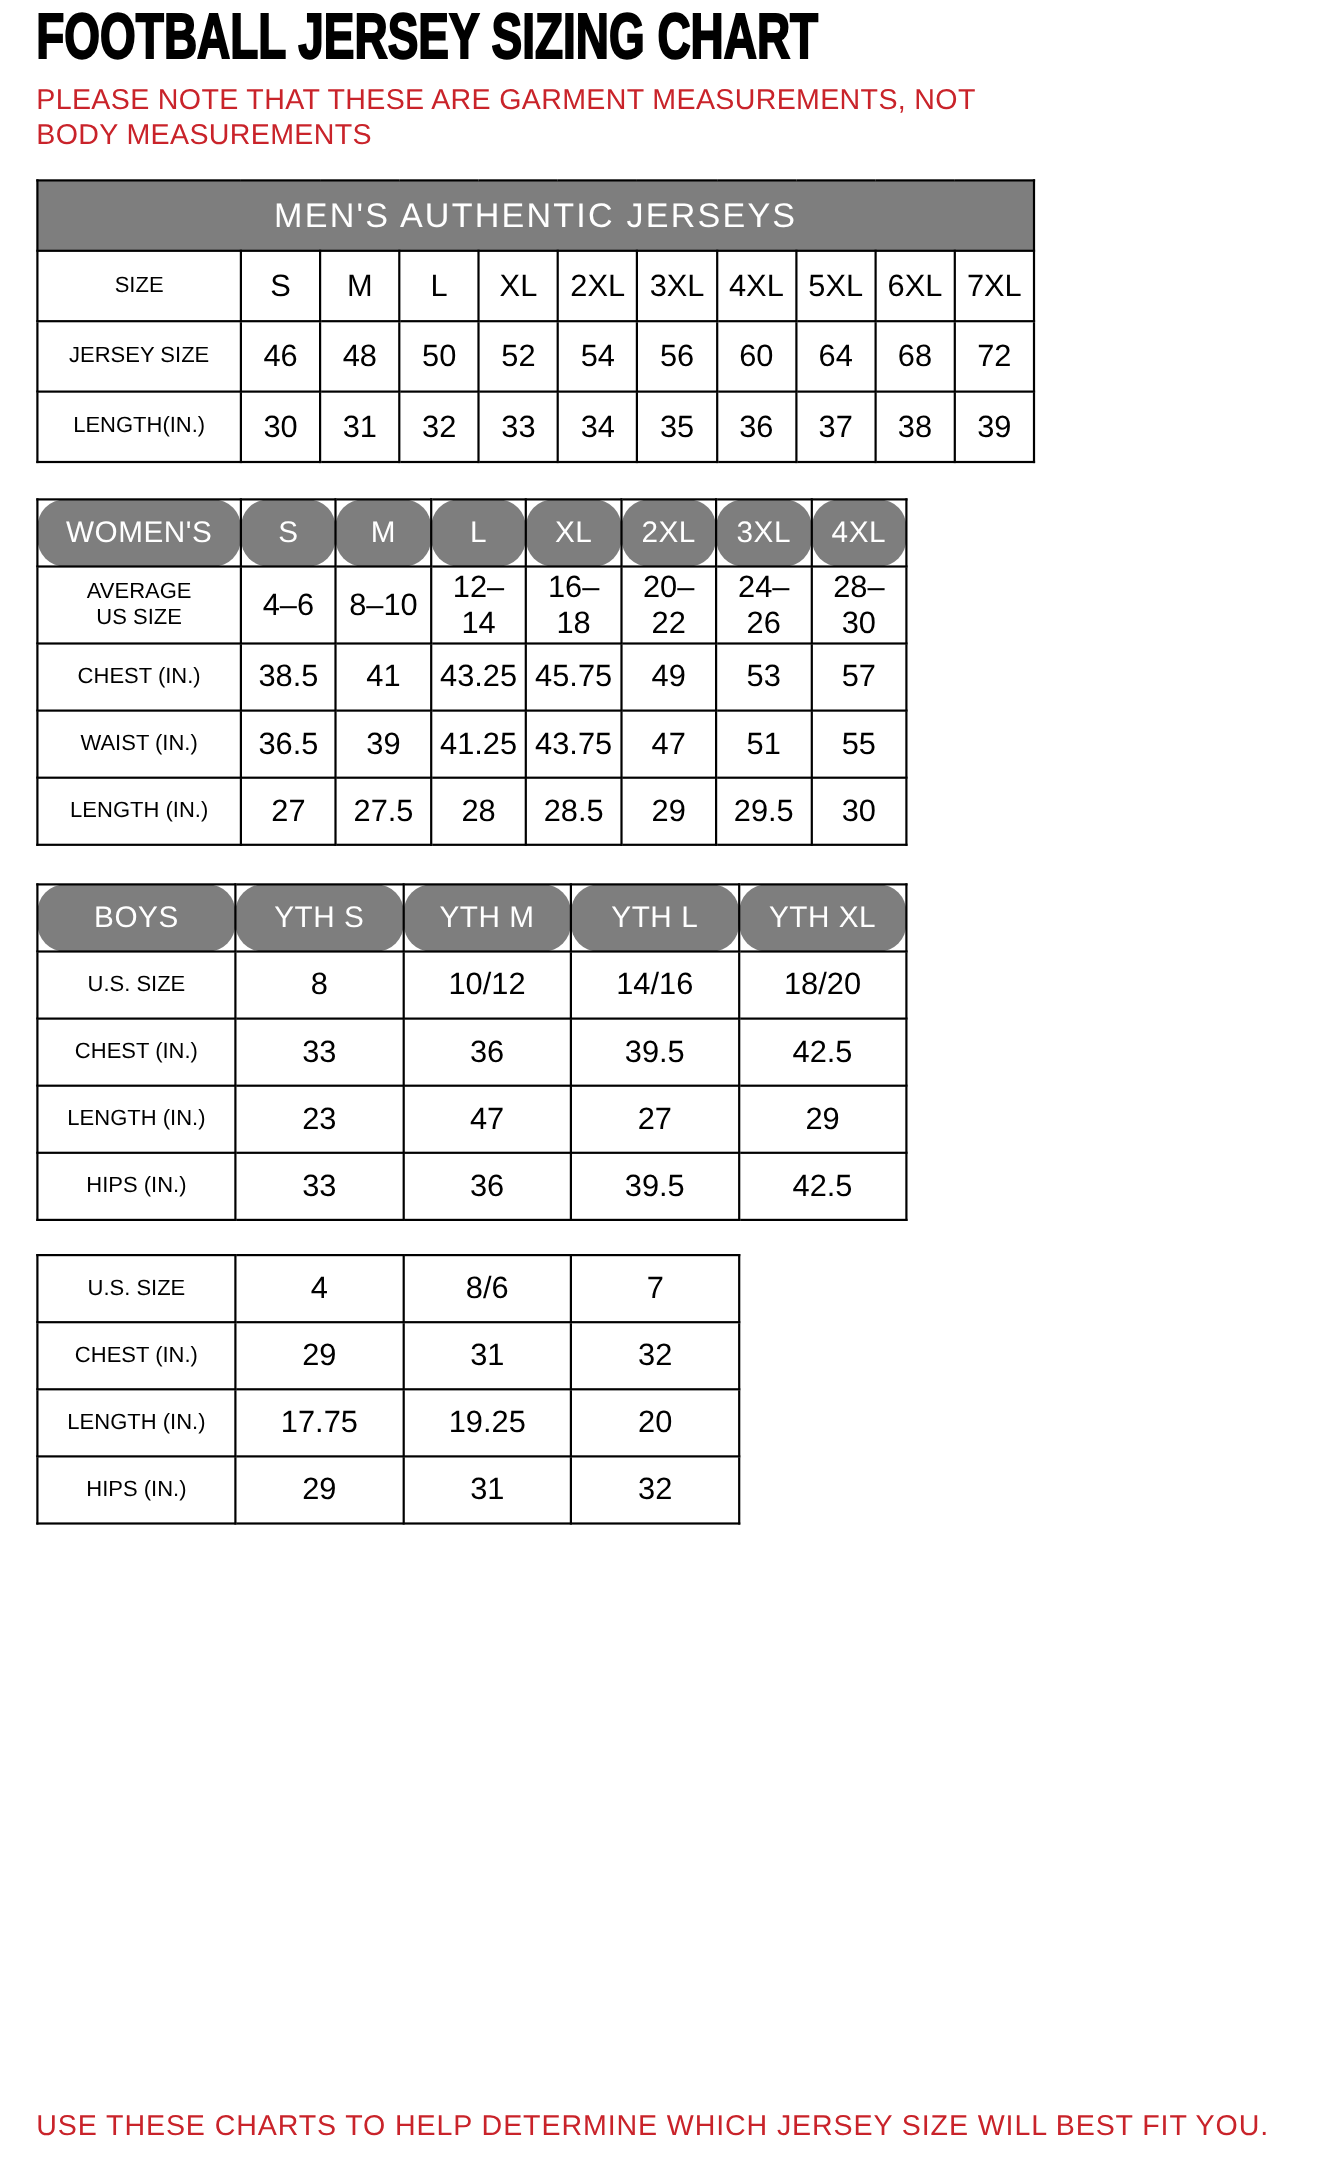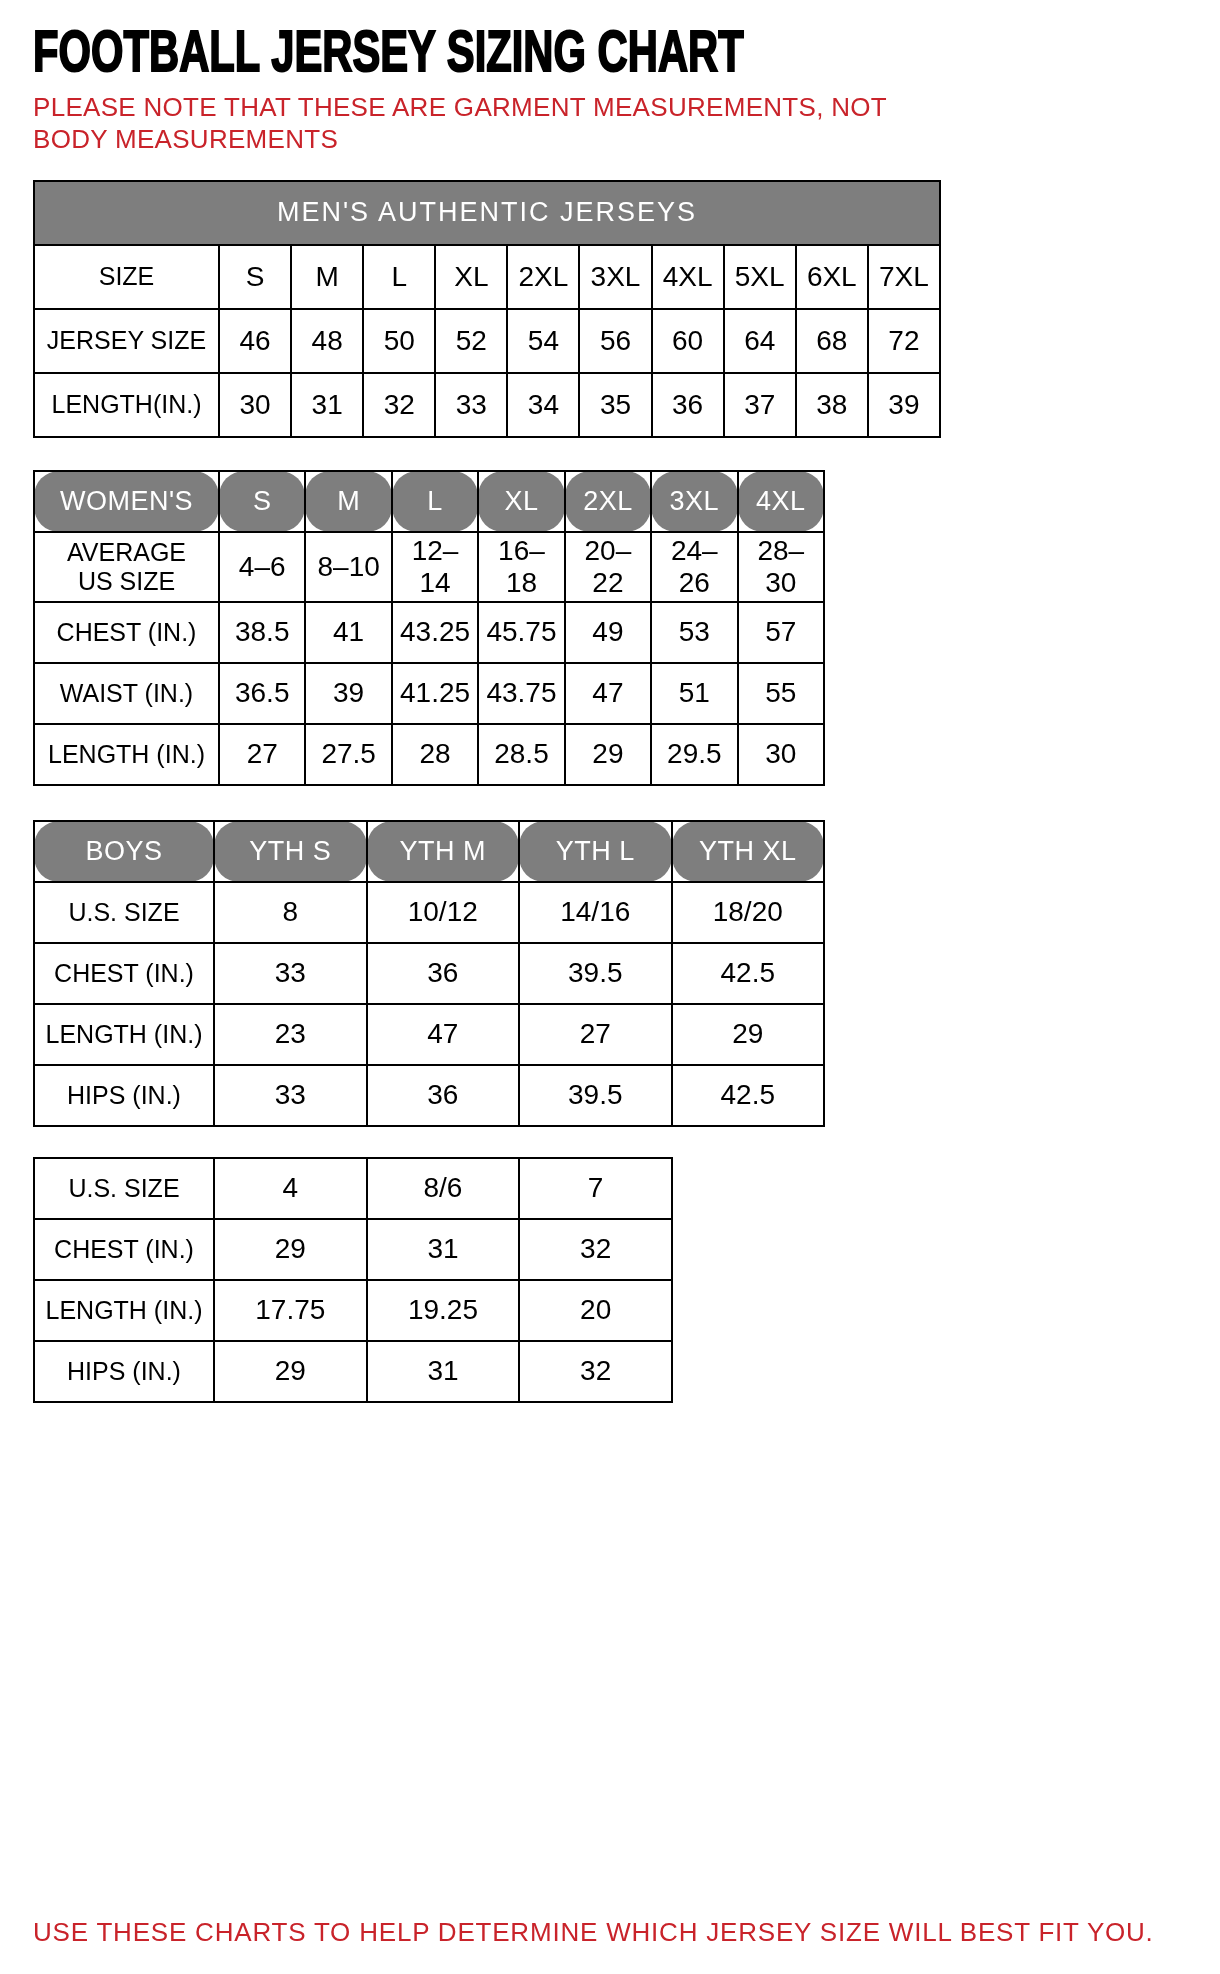--- a/index.html
+++ b/index.html
@@ -5,21 +5,21 @@
   * { box-sizing: border-box; }
   html, body { margin: 0; padding: 0; background: #ffffff; }
   body {
     width: 1220px;
     font-family: "Liberation Sans", sans-serif;
     color: #000;
   }
   .page {
     width: 1220px;
     height: 1974px;
-    padding: 17px 33px 22px 33px;
+    padding: 0 33px 22px 33px;
     display: flex;
     flex-direction: column;
     background: #fff;
   }
   .title {
     margin: 6px 0 14px 0;
     font-size: 58px;
     line-height: 0.95;
     font-weight: 800;
     letter-spacing: 0px;
@@ -57,34 +57,34 @@
   .tbl-preschool { width: 640px; margin-top: 30px; }
   .c-label { width: 185px; }
   .c-label-sm { width: 180px; }
   .tbl-men th, .tbl-men td { height: 64px; }
   .tbl-women th, .tbl-women td,
   .tbl-boys th, .tbl-boys td,
   .tbl-preschool th, .tbl-preschool td { height: 61px; }
   .banner-cell {
     background: var(--header-bg, #7e7e7e) !important;
     color: #fff !important;
-    font-size: 27px;
+    font-size: 31px;
     font-weight: 400;
     letter-spacing: 2px;
   }
   .gray-cell {
     background: var(--header-bg, #7e7e7e) !important;
     color: #fff !important;
     font-size: 27px;
     font-weight: 400;
     letter-spacing: 0.5px;
     border-radius: 25px;
   }
   .rowlabel {
-    font-size: 25px;
+    font-size: 20px;
     font-weight: 400;
     white-space: pre-line;
     line-height: 1.15;
     border-radius: 32px;
   }
   .val { font-size: 28px; font-weight: 400; }
   .footer {
     margin-top: auto;
     margin-bottom: 4px;
     color: var(--accent-red, #c9232a);

